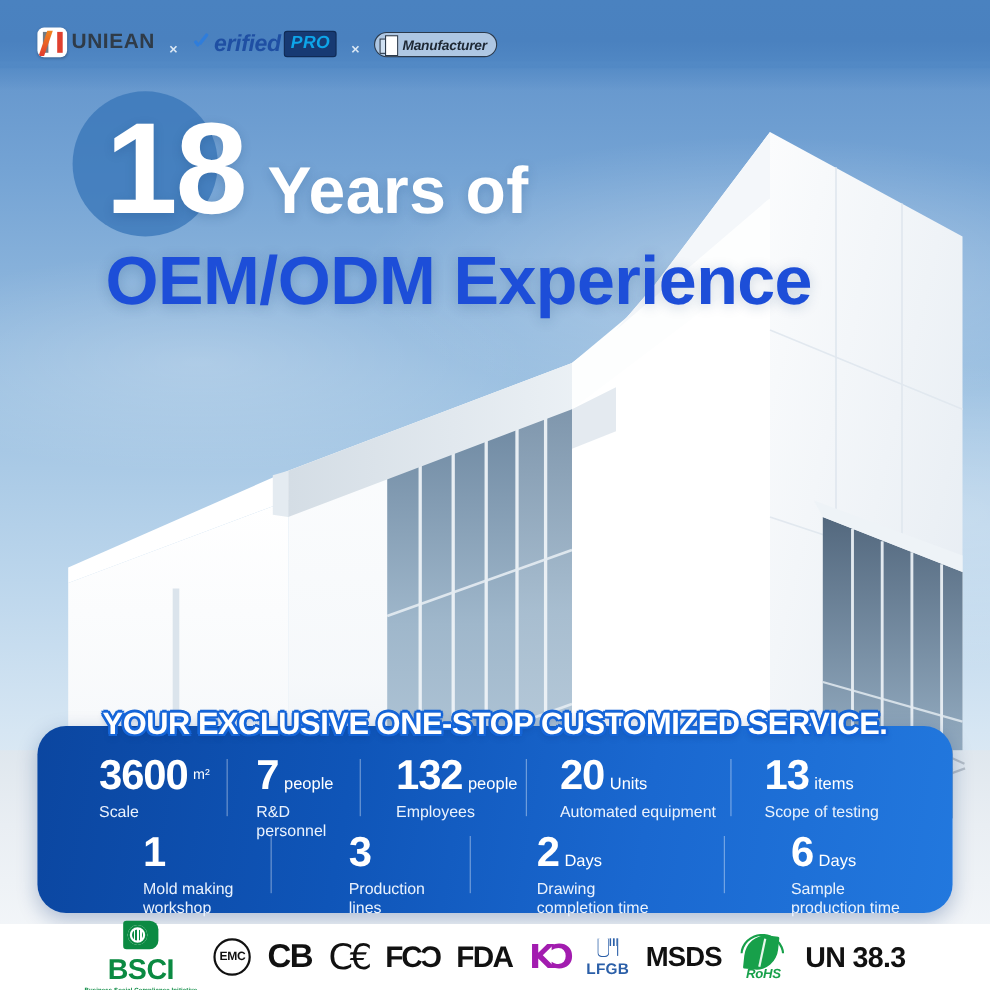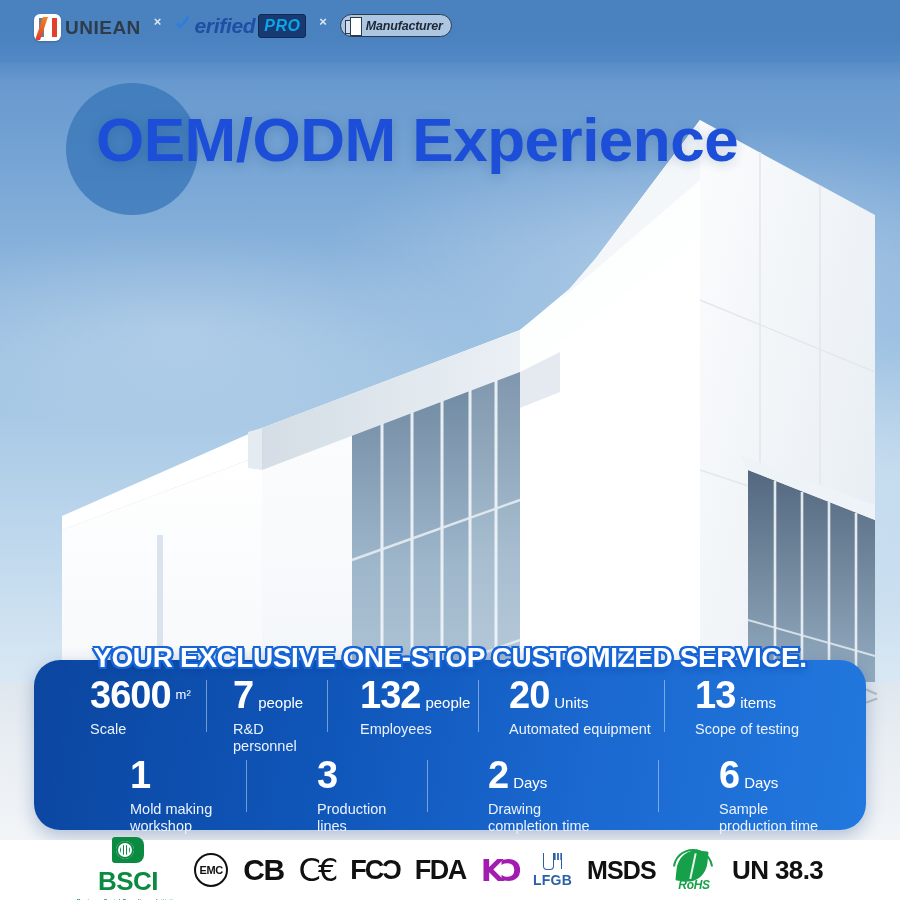--- a/index.html
+++ b/index.html
@@ -77,21 +77,21 @@
   .line2{
     margin-top:10px; color:#1d4ed8;
     font-size:62px; font-weight:700; line-height:1.06;
     letter-spacing:-.5px; white-space:nowrap;
     text-shadow:0 2px 12px rgba(20,60,110,.22);
   }
 
   
   .logos{
     position:absolute; left:34px; top:14px; height:38px;
-    display:flex; align-items:flex-start; gap:13px; z-index:6;
+    display:flex; align-items:flex-end; gap:13px; z-index:6;
   }
   .logo-unieAn{ display:flex; align-items:center; gap:4px; }
   .nmark{
     width:27px; height:27px; border-radius:6px; background:#ffffff;
     position:relative; overflow:hidden; box-shadow:0 1px 2px rgba(0,0,0,.18);
   }
   .nmark::before{
     content:""; position:absolute; left:5px; top:4px; width:5px; height:19px;
     background:#6f7b86;
   }
@@ -161,21 +161,21 @@
     text-shadow:
       -2.4px 0 #1565d8, 2.4px 0 #1565d8, 0 -2.4px #1565d8, 0 2.4px #1565d8,
       -1.8px -1.8px #1565d8, 1.8px -1.8px #1565d8, -1.8px 1.8px #1565d8, 1.8px 1.8px #1565d8,
       0 3px 6px rgba(10,50,120,.35);
     white-space:nowrap;
   }
   .row{
     position:absolute; left:0; width:832px; display:flex;
     align-items:flex-start; color:#fff;
   }
-  .row1{ top:16px; }
+  .row1{ top:26px; }
   .row2{ top:96px; }
   .cell{
     position:relative; display:flex; flex-direction:column;
     align-items:flex-start; padding:0 0 0 0;
   }
   .cell .numline{ display:flex; align-items:baseline; gap:5px; }
   .num{
     font-size:38px; font-weight:700; line-height:1; letter-spacing:-1px;
   }
   .unit{ font-size:15px; font-weight:400; line-height:1; }
@@ -390,20 +390,24 @@
     </div>
     <span class="xsep">×</span>
     <div class="mfr">
       <span class="fico"></span>
       <span class="mfrtxt">Manufacturer</span>
     </div>
   </div>
 
   <div class="circle18"></div>
   <div class="title-wrap">
+    <div class="line1">
+      <span class="big18">18</span>
+      <span class="yearsof">Years  of</span>
+    </div>
     <div class="line2">OEM/ODM Experience</div>
   </div>
 
   <div class="panel-title">YOUR EXCLUSIVE ONE-STOP CUSTOMIZED SERVICE.</div>
 
   <div class="panel">
     <div class="row row1" id="row1">
         <div class="cell" style="width: 172px; padding-left: 56px;">
           <div class="numline">
             <span class="num">3600</span>

